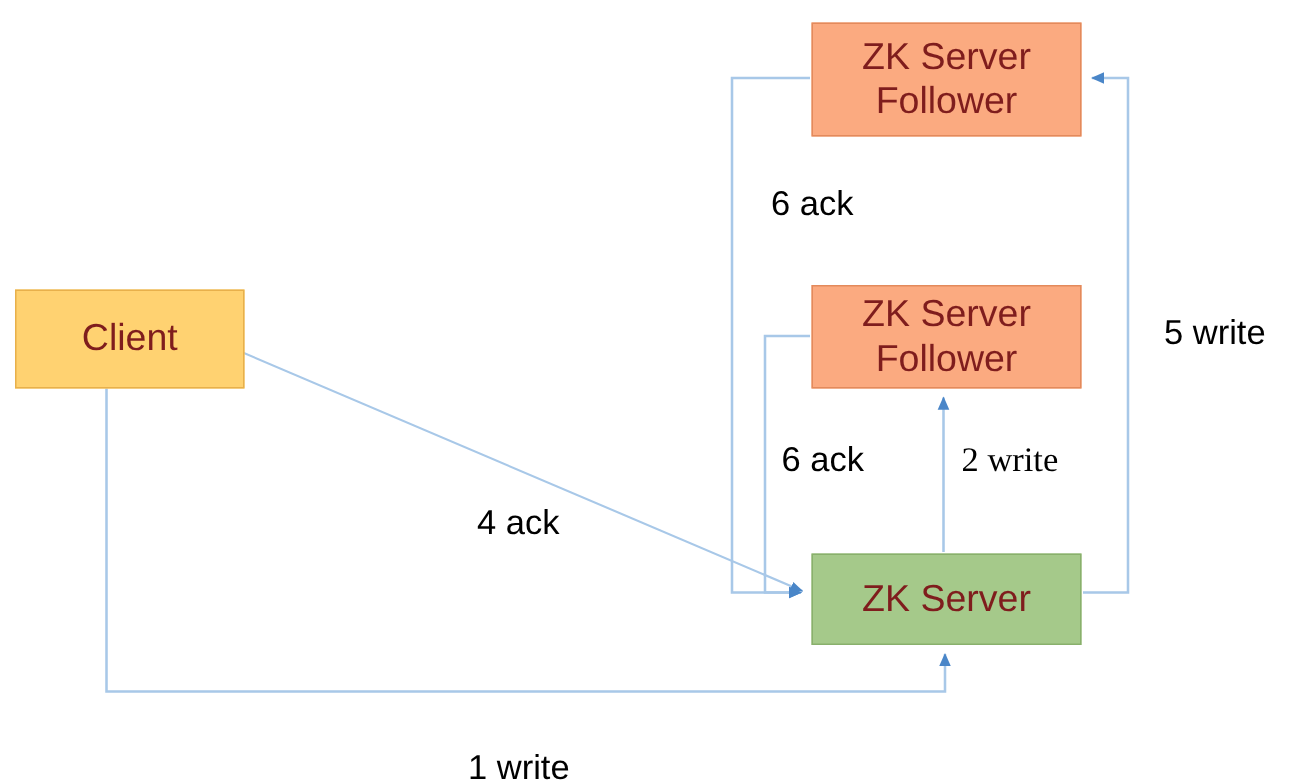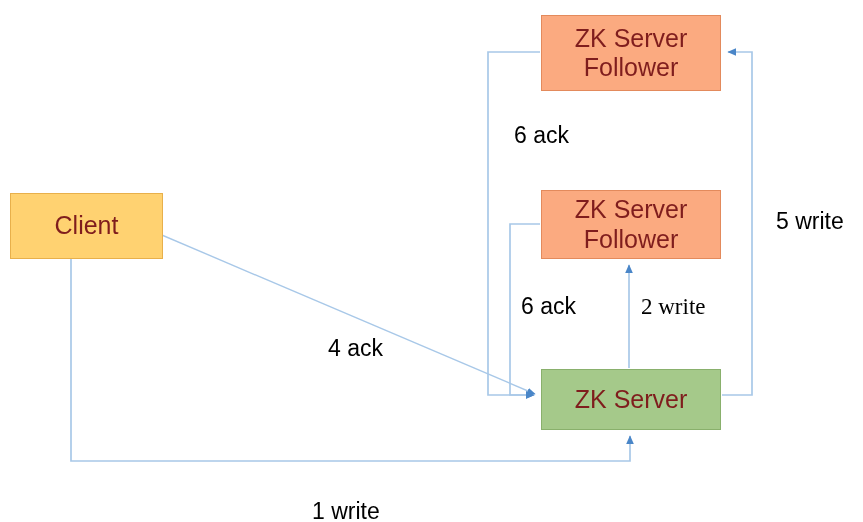--- a/index.html
+++ b/index.html
@@ -75,21 +75,21 @@
     position: absolute;
     font-size: 23px;
     color: #000000;
     white-space: nowrap;
     line-height: 1;
   }
   .lbl-6ack  { left: 514px; top: 124px; }
   .lbl-3ack  { left: 521px; top: 295px; }
   .lbl-2write{ left: 641px; top: 295px; font-family: Liberation Serif, serif; }
   .lbl-5write{ left: 776px; top: 210px; }
-  .lbl-4ack  { left: 328px; top: 337px; }
+  .lbl-4ack  { left: 318px; top: 337px; }
   .lbl-1write{ left: 312px; top: 500px; }
 </style>
 </head>
 <body>
 
 <div id="canvas">
 
   <svg id="edge-layer" viewBox="0 0 863 522" width="863" height="522" xmlns="http://www.w3.org/2000/svg">
     <defs>
       <marker id="arrow-r" viewBox="0 0 10 10" refX="9.2" refY="5" markerWidth="5.2" markerHeight="5.2" orient="auto-start-reverse">

